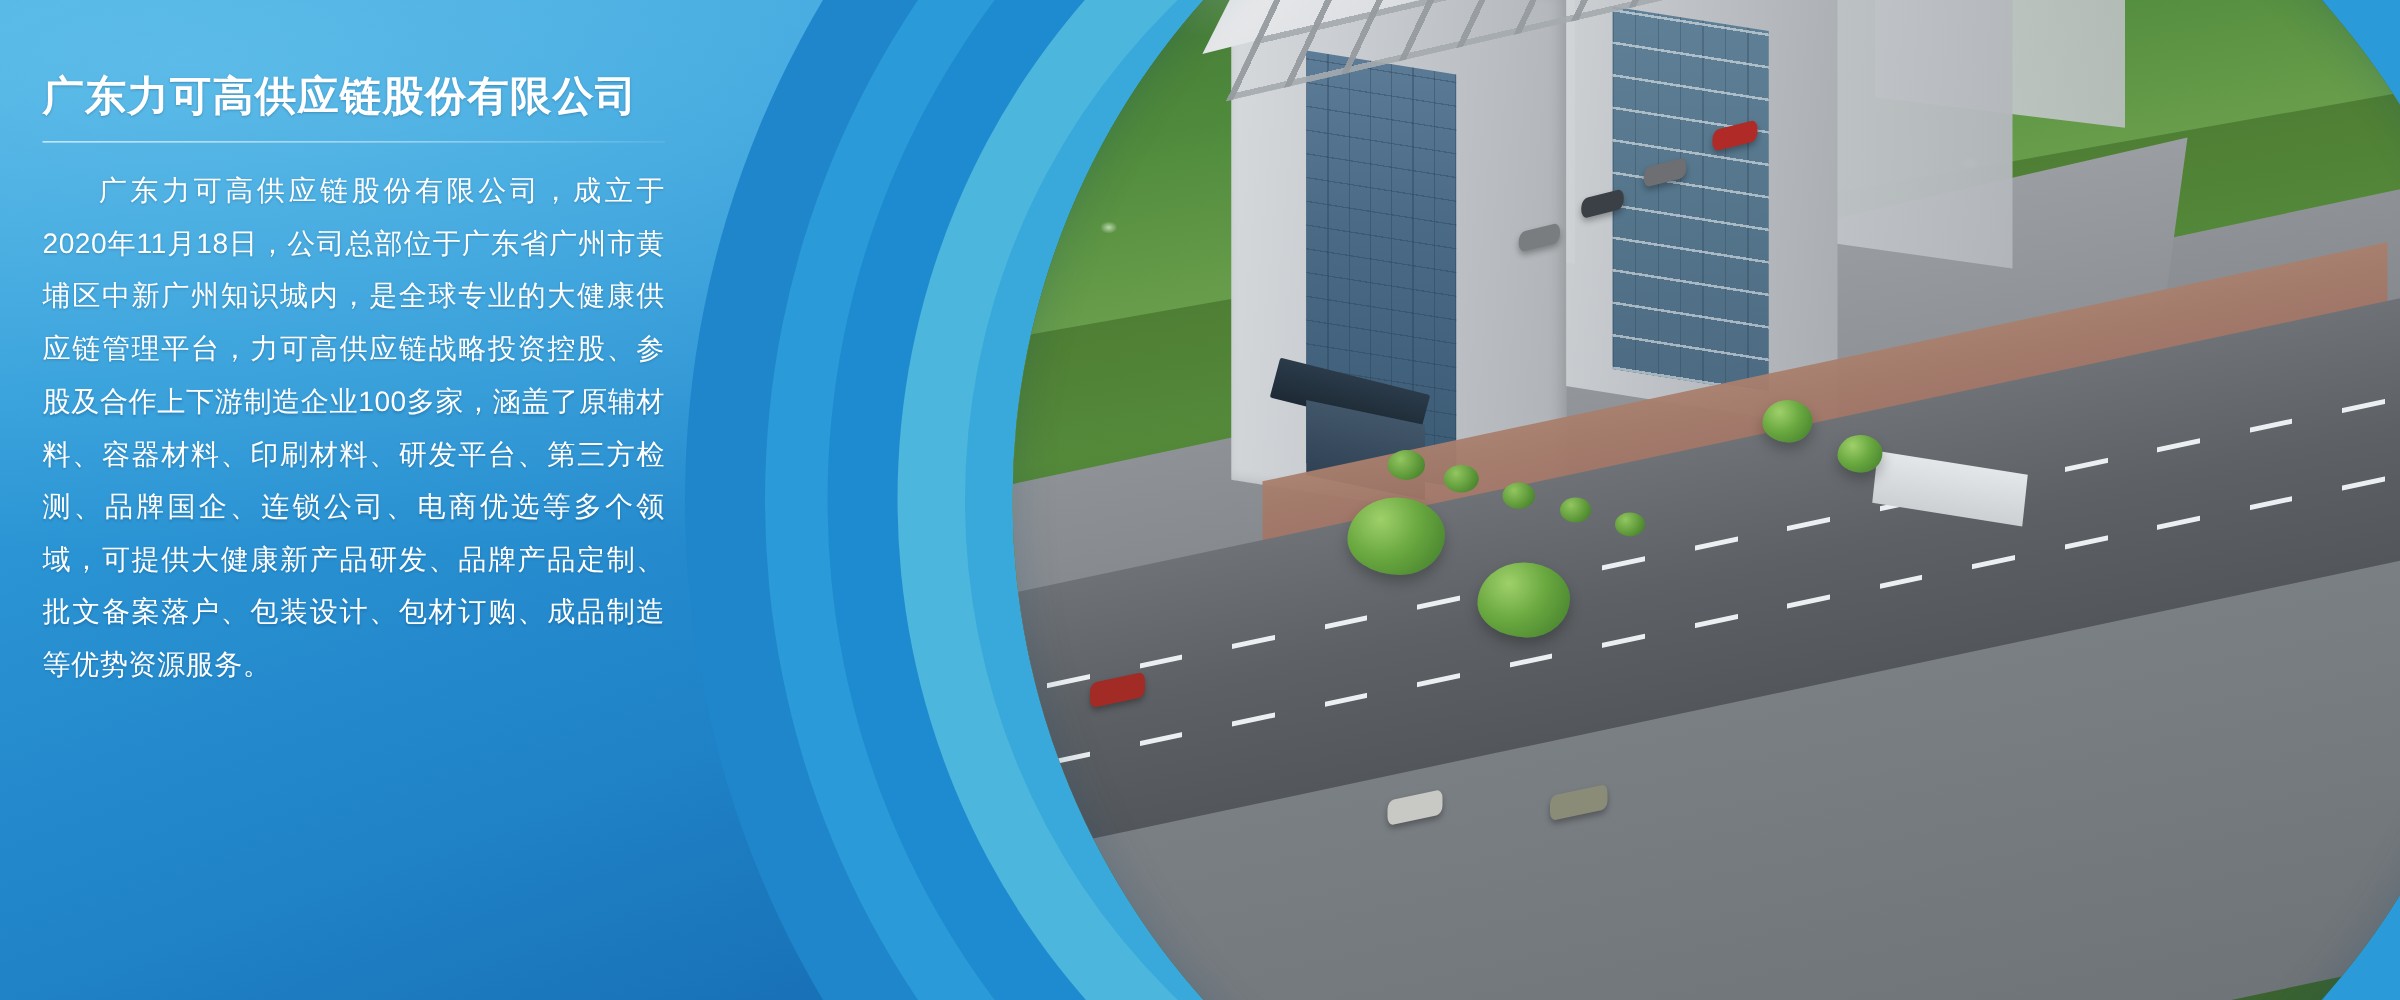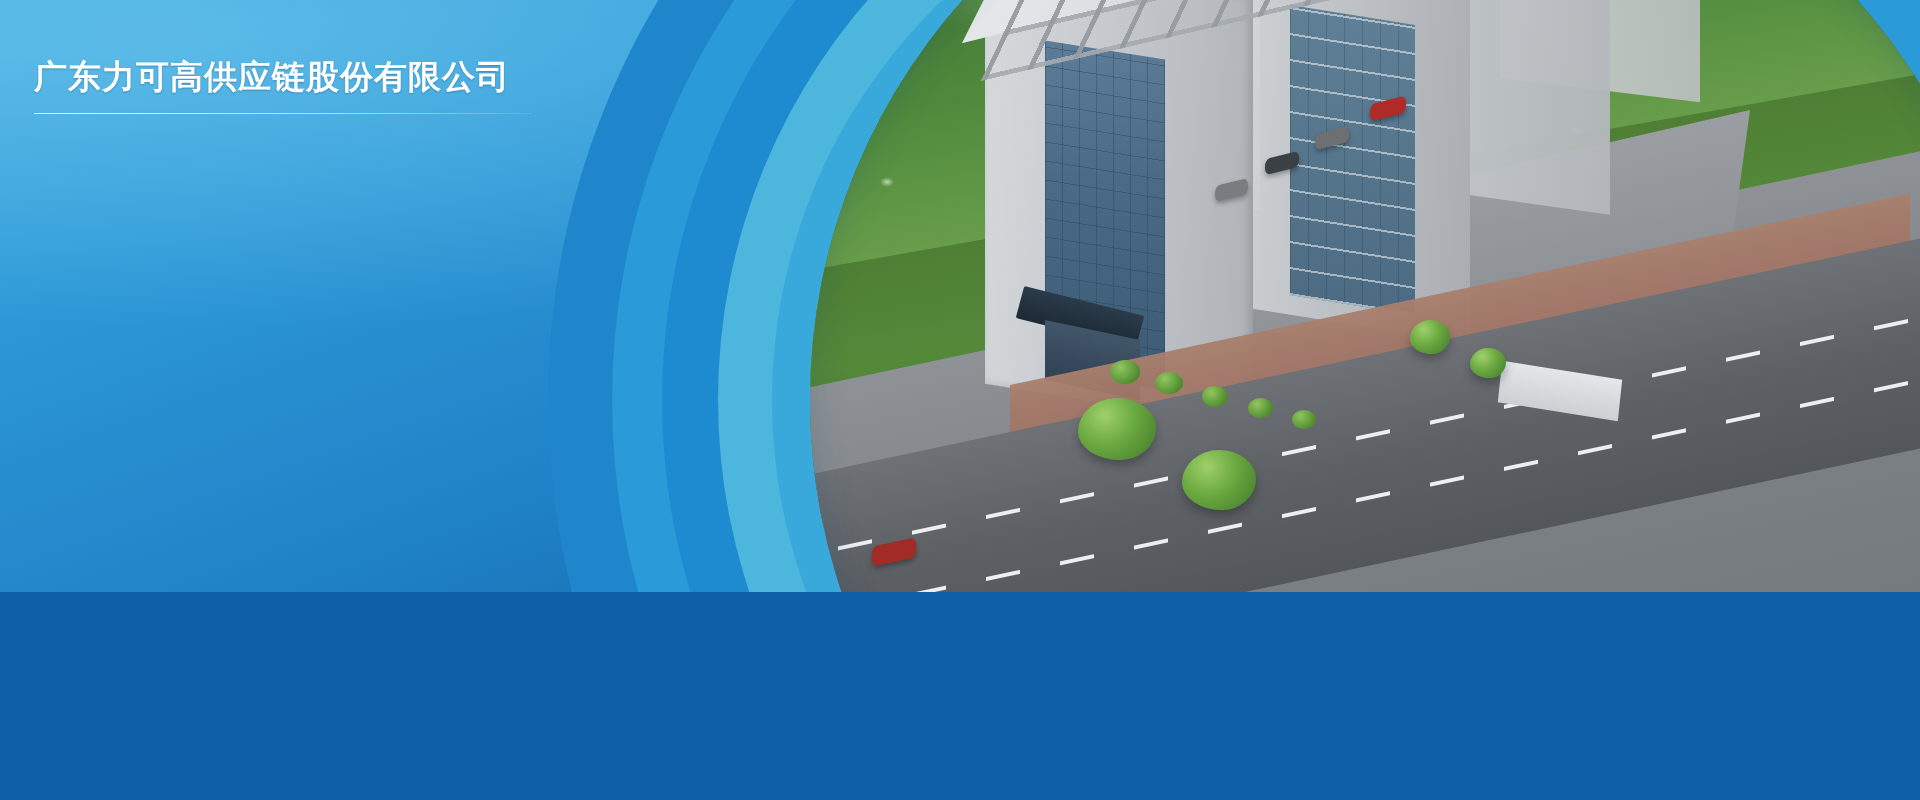--- a/index.html
+++ b/index.html
@@ -7,21 +7,21 @@
     padding: 0;
     background: #0f5fa8;
   }
   body {
     font-family: "Liberation Sans", "DejaVu Sans", sans-serif;
   }
 
   #banner {
     position: relative;
     width: 1920px;
-    height: 592px;
+    height: 800px;
     overflow: hidden;
     background: #1b7fc4;
   }
 
   
   .bg-base {
     position: absolute;
     inset: 0;
     background:
       linear-gradient(160deg, #3fa9e0 0%, #2e9ad8 22%, #2083c8 52%, #1568ad 78%, #0f5a9e 100%);
@@ -386,16 +386,17 @@
       <div class="car" style="left:430px; top:832px; width:46px; height:20px; background:#8b8c78; transform:skewY(-12deg);"></div>
 
     </div>
     <div class="disc-edge"></div>
   </div>
 
   <div class="text-col">
     <h1 class="title">广东力可高供应链股份有限公司</h1>
     <div class="rule"></div>
     <div class="body-copy">
+      <p class="para">广东力可高供应链股份有限公司，成立于2020年11月18日，公司总部位于广东省广州市黄埔区中新广州知识城内，是全球专业的大健康供应链管理平台，力可高供应链战略投资控股、参股及合作上下游制造企业100多家，涵盖了原辅材料、容器材料、印刷材料、研发平台、第三方检测、品牌国企、连锁公司、电商优选等多个领域，可提供大健康新产品研发、品牌产品定制、批文备案落户、包装设计、包材订购、成品制造等优势资源服务。</p>
     </div>
   </div>
 
 </div>
 
 </body></html>

